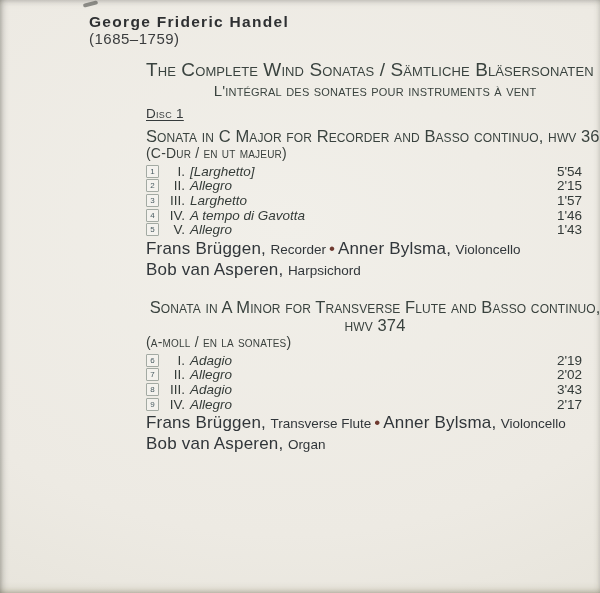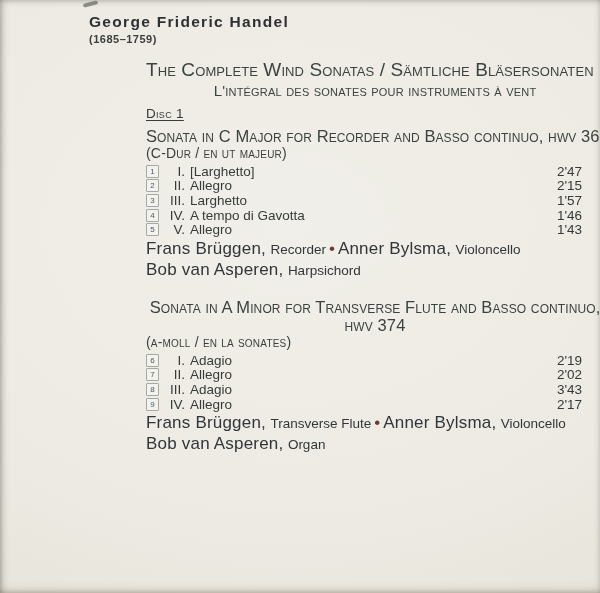--- a/index.html
+++ b/index.html
@@ -20,21 +20,21 @@
   }
   .edge-smudge{
     position:absolute;left:83px;top:2px;width:15px;height:4px;
     background:#64645f;opacity:.7;transform:rotate(-14deg);border-radius:2px;
   }
   .composer-block{position:relative;margin:13px 0 0 65px;}
   .composer-name{
     font-size:15.5px;font-weight:bold;letter-spacing:1.3px;
     color:#2e3032;line-height:18px;
   }
-  .composer-dates{font-size:11px;letter-spacing:.5px;color:#3b3d3e;line-height:14px;margin-top:1px;font-weight:bold;}
+  .composer-dates{font-size:15px;letter-spacing:.5px;color:#3b3d3e;line-height:14px;margin-top:1px;}
 
   .content{position:relative;margin-left:122px;width:458px;}
   .album-title{
     font-variant:small-caps;font-size:19px;color:#3a433f;
     line-height:21px;margin-top:13px;white-space:nowrap;letter-spacing:.1px;
   }
   .album-subtitle{
     font-variant:small-caps;font-size:15px;color:#3a433f;
     line-height:17px;margin-top:2px;white-space:nowrap;letter-spacing:.2px;text-align:center;
   }
@@ -54,21 +54,21 @@
     line-height:15px;margin-top:1px;letter-spacing:.2px;
   }
   .tracklist{margin-top:3px;}
   .track-row{display:flex;align-items:center;height:14.6px;font-size:13.5px;color:#353c39;}
   .track-num{
     flex:none;width:11px;height:11px;border:1px solid #a3aaa3;border-radius:1px;
     font-size:8px;line-height:11px;text-align:center;color:#475a60;
     background:rgba(255,255,255,.3);margin-right:2px;
   }
   .track-movement{flex:none;width:24px;text-align:right;margin-right:5px;}
-  .track-title{flex:none;}
+  .track-title{flex:none;font-style:italic;}
   .track-duration{margin-left:auto;margin-right:22px;color:#333a38;}
   .credits{margin-top:2px;line-height:20px;color:#31363a;}
   .credit-name{font-size:17px;letter-spacing:.2px;}
   .credit-instr{font-size:13.5px;}
   .credit-sep{font-size:17px;color:#6f3a30;padding:0 3px;}
   .sonata-section-2{margin-top:17px;}
 </style>
 </head>
 <body>
 
@@ -88,21 +88,21 @@
 
     <div>
       <div class="sonata-heading"><span>Sonata in C Major for Recorder and Basso continuo,</span> <span class="hwv">HWV 365</span></div>
       <div class="key-subtitle">(C-Dur / en ut majeur)</div>
 
       <div class="tracklist">
         <div class="track-row">
           <span class="track-num">1</span>
           <span class="track-movement">I.</span>
           <span class="track-title">[Larghetto]</span>
-          <span class="track-duration">2'47</span>
+          <span class="track-duration">5'54</span>
         </div>
         <div class="track-row">
           <span class="track-num">2</span>
           <span class="track-movement">II.</span>
           <span class="track-title">Allegro</span>
           <span class="track-duration">2'15</span>
         </div>
         <div class="track-row">
           <span class="track-num">3</span>
           <span class="track-movement">III.</span>

